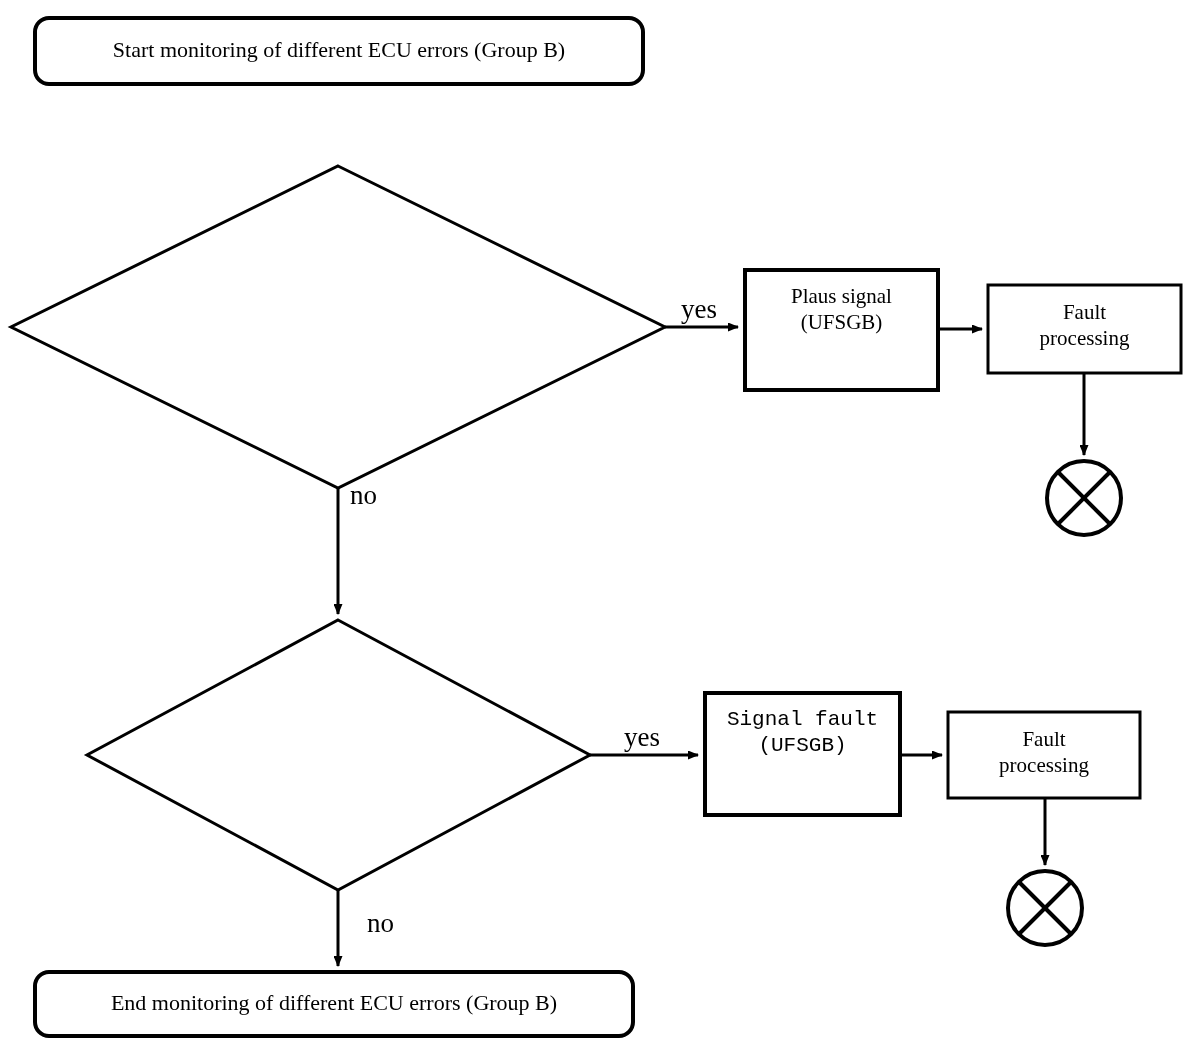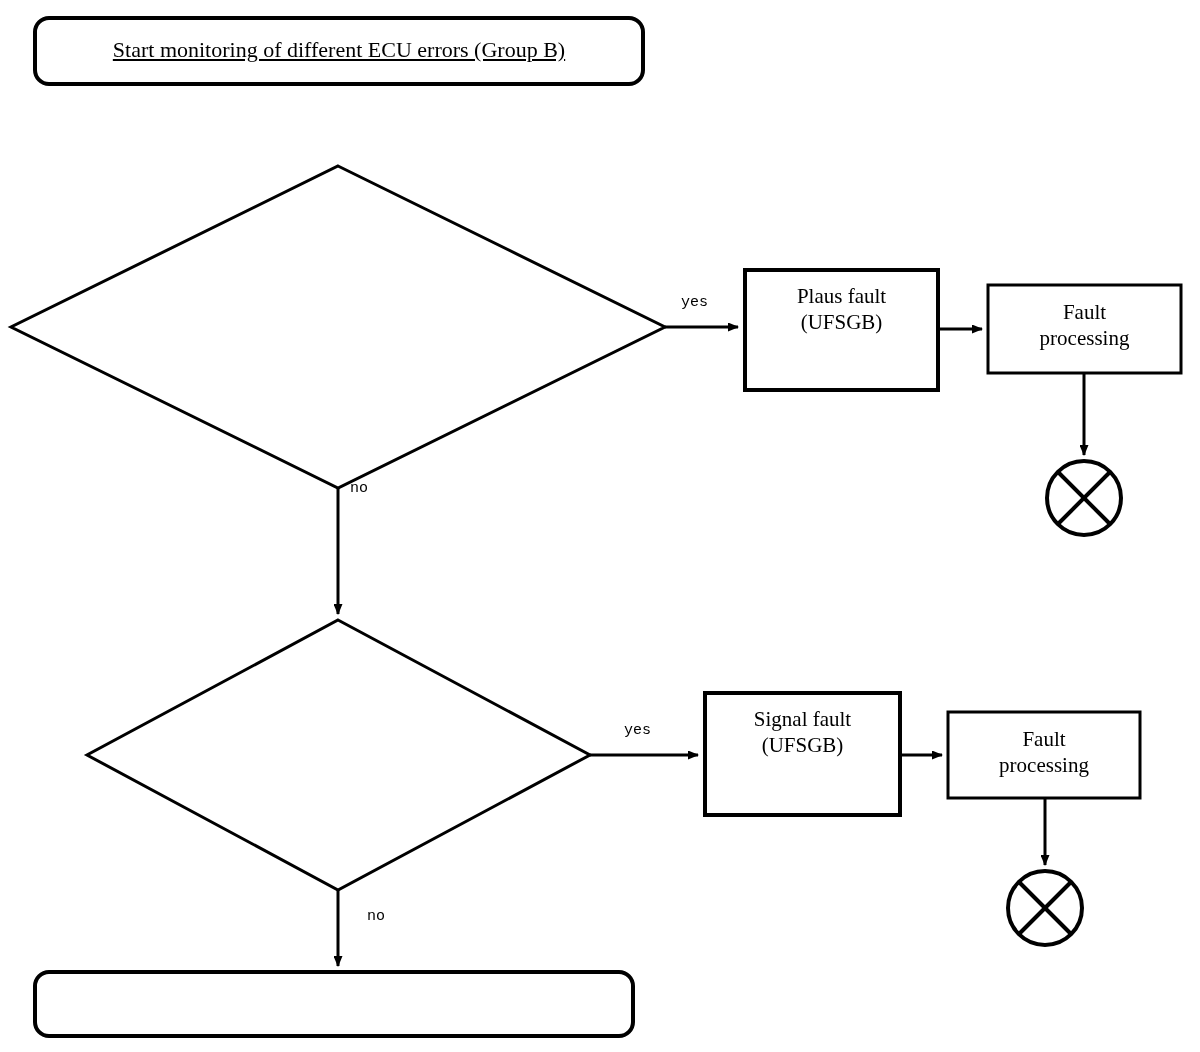--- a/index.html
+++ b/index.html
@@ -36,22 +36,22 @@
   }
   .decision-text {
     font-size: 21px;
   }
   .process-text {
     font-size: 21px;
   }
   .edge-label {
     position: absolute;
     color: #000000;
-    font-family: Liberation Mono, monospace;
-    font-size: 15px;
+    font-family: Liberation Serif, serif;
+    font-size: 27px;
     white-space: nowrap;
   }
 </style>
 </head>
 <body>
 
 <div id="canvas">
 
   <svg id="flow-svg" viewBox="0 0 1200 1052" xmlns="http://www.w3.org/2000/svg">
     <defs>
@@ -94,36 +94,37 @@
 
     <line x1="590" y1="755" x2="698" y2="755" stroke="#000000" stroke-width="3" marker-end="url(#arrowhead)"></line>
 
     <line x1="900" y1="755" x2="942" y2="755" stroke="#000000" stroke-width="3" marker-end="url(#arrowhead)"></line>
 
     <line x1="1045" y1="798" x2="1045" y2="865" stroke="#000000" stroke-width="3" marker-end="url(#arrowhead)"></line>
 
     <line x1="338" y1="890" x2="338" y2="966" stroke="#000000" stroke-width="3" marker-end="url(#arrowhead)"></line>
   </svg>
 
-  <div class="node-text terminal-text" style="left:48px; top:37px; width:582px;text-decoration:underline;">Start monitoring of different ECU errors (Group B)</div>
+  <div class="node-text terminal-text" style="left:48px; top:37px; width:582px;">Start monitoring of different ECU errors (Group B)</div>
 
 
-  <div class="node-text process-text" style="left:750px; top:284px; width:183px;">Plaus fault
+  <div class="node-text process-text" style="left:750px; top:284px; width:183px;">Plaus signal
 (UFSGB)</div>
 
   <div class="node-text process-text" style="left:993px; top:300px; width:183px;">Fault
 processing</div>
 
 
-  <div class="node-text process-text" style="left:710px; top:707px; width:185px;">Signal fault
+  <div class="node-text process-text" style="left:710px; top:707px; width:185px;font-family:Liberation Mono, monospace;">Signal fault
 (UFSGB)</div>
 
   <div class="node-text process-text" style="left:953px; top:727px; width:182px;">Fault
 processing</div>
 
+  <div class="node-text terminal-text" style="left:48px; top:990px; width:572px;">End monitoring of different ECU errors (Group B)</div>
 
   <span class="edge-label" style="left:681px; top:294px;">yes</span>
 
   <span class="edge-label" style="left:350px; top:480px;">no</span>
 
   <span class="edge-label" style="left:624px; top:722px;">yes</span>
 
   <span class="edge-label" style="left:367px; top:908px;">no</span>
 
 </div>

